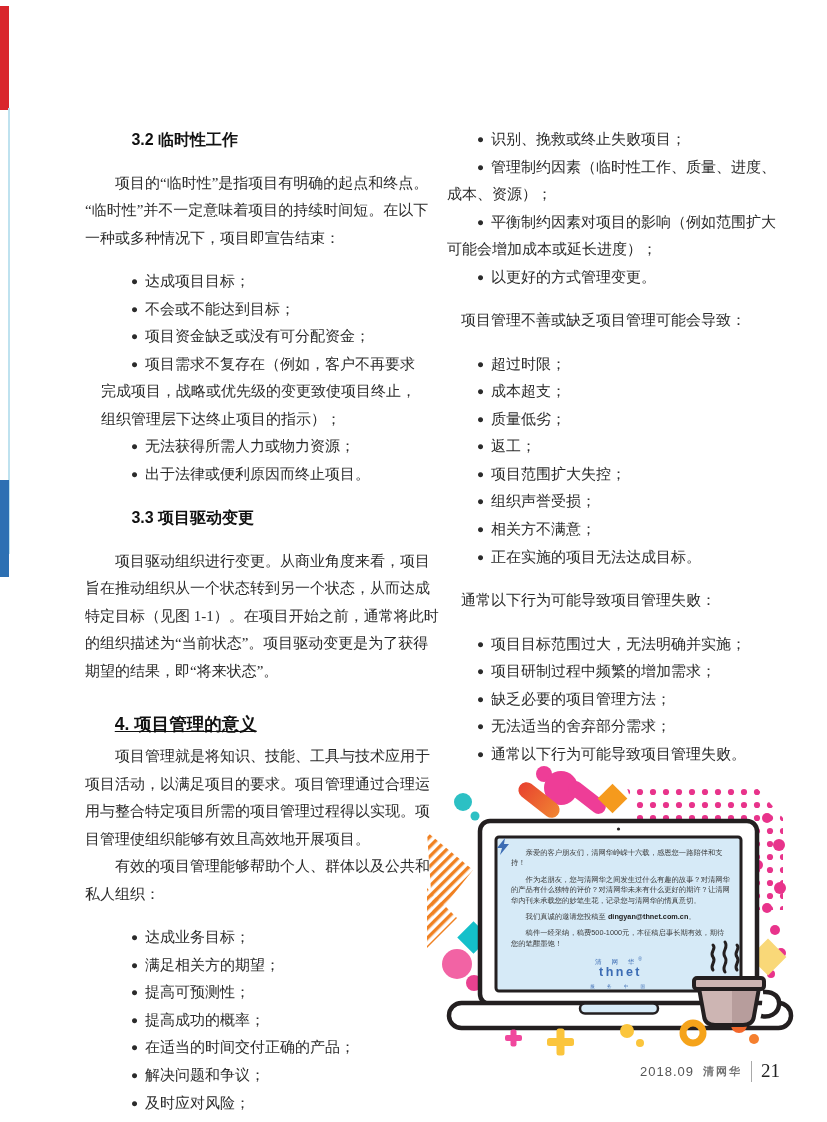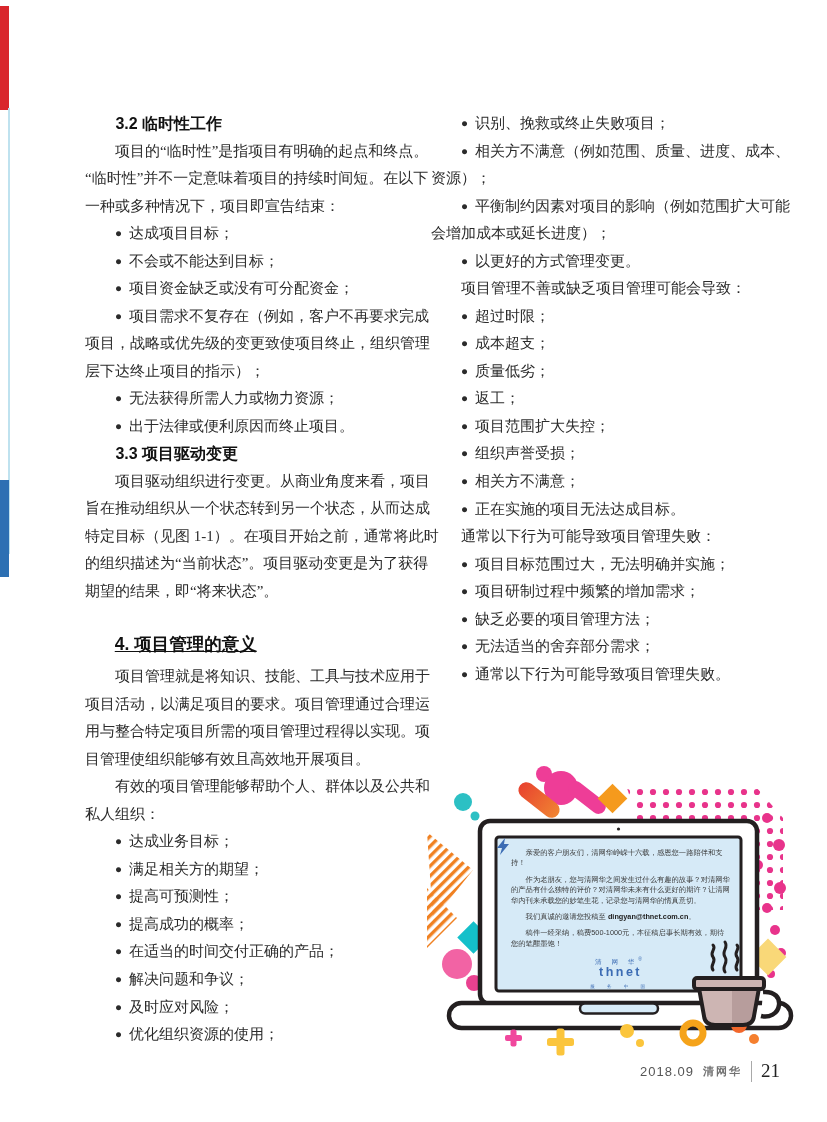--- a/index.html
+++ b/index.html
@@ -8,25 +8,25 @@
   
   .edge-red{position:absolute;left:0;top:6px;width:9px;height:104px;background:#d9262c;}
   .edge-line{position:absolute;left:8px;top:108px;width:2px;height:446px;background:#bfe2ef;}
   .edge-blue{position:absolute;left:0;top:480px;width:9px;height:97px;background:#2d70b3;}
 
   
   .col{position:absolute;top:110px;font-size:15px;line-height:27.5px;}
   .col-left{left:85px;width:354px;}
   .col-right{left:431px;width:368px;}
   .col p{margin:0;text-indent:2em;}
-  .col h3{margin:0;font:bold 16px/27.5px "Liberation Sans","DejaVu Sans",sans-serif;
+  .col h3{margin:16px;font:bold 16px/27.5px "Liberation Sans","DejaVu Sans",sans-serif;
           color:#111;text-indent:1.9em;}
   .col h2{margin:24px 0 4px;font:bold 17.5px/30px "Liberation Sans","DejaVu Sans",sans-serif;
           color:#111;text-indent:1.7em;text-decoration:underline;}
-  ul.bullets{list-style:none;margin:0;padding:0;}
+  ul.bullets{list-style:none;margin:16px;padding:0;}
   ul.bullets li{text-indent:2em;}
   ul.bullets li::before{content:"●";font-size:0.78em;vertical-align:0.09em;margin-right:7px;}
 
   
   .illustration{position:absolute;left:427px;top:748px;width:400px;height:322px;}
   .illustration svg{position:absolute;left:0;top:0;}
   .screen-text{position:absolute;left:70px;top:90px;width:245px;height:154px;box-sizing:border-box;
                padding:10px 12px 0 14px;font-family:"Liberation Sans","DejaVu Sans",sans-serif;
                font-size:7.3px;line-height:10.4px;color:#3a3a3a;z-index:2;}
   .screen-text p{margin:0 0 6px;text-indent:2em;}
@@ -79,21 +79,21 @@
         <li>在适当的时间交付正确的产品；</li>
         <li>解决问题和争议；</li>
         <li>及时应对风险；</li>
         <li>优化组织资源的使用；</li>
       </ul>
   </div>
 
   <div class="col col-right">
     <ul class="bullets">
         <li>识别、挽救或终止失败项目；</li>
-        <li>相关方不满意（例如范围、质量、进度、成本、资源）；</li>
+        <li>管理制约因素（临时性工作、质量、进度、成本、资源）；</li>
         <li>平衡制约因素对项目的影响（例如范围扩大可能会增加成本或延长进度）；</li>
         <li>以更好的方式管理变更。</li>
       </ul>
     <p>项目管理不善或缺乏项目管理可能会导致：</p>
     <ul class="bullets">
         <li>超过时限；</li>
         <li>成本超支；</li>
         <li>质量低劣；</li>
         <li>返工；</li>
         <li>项目范围扩大失控；</li>

